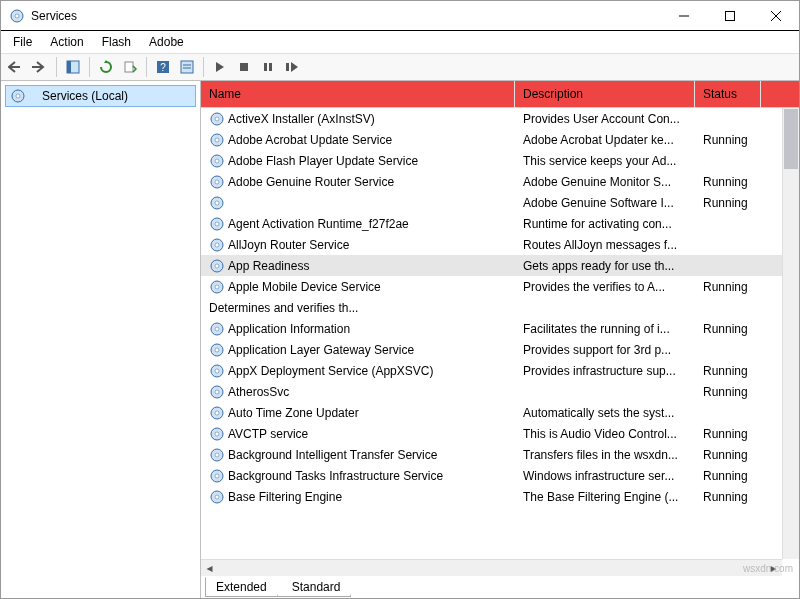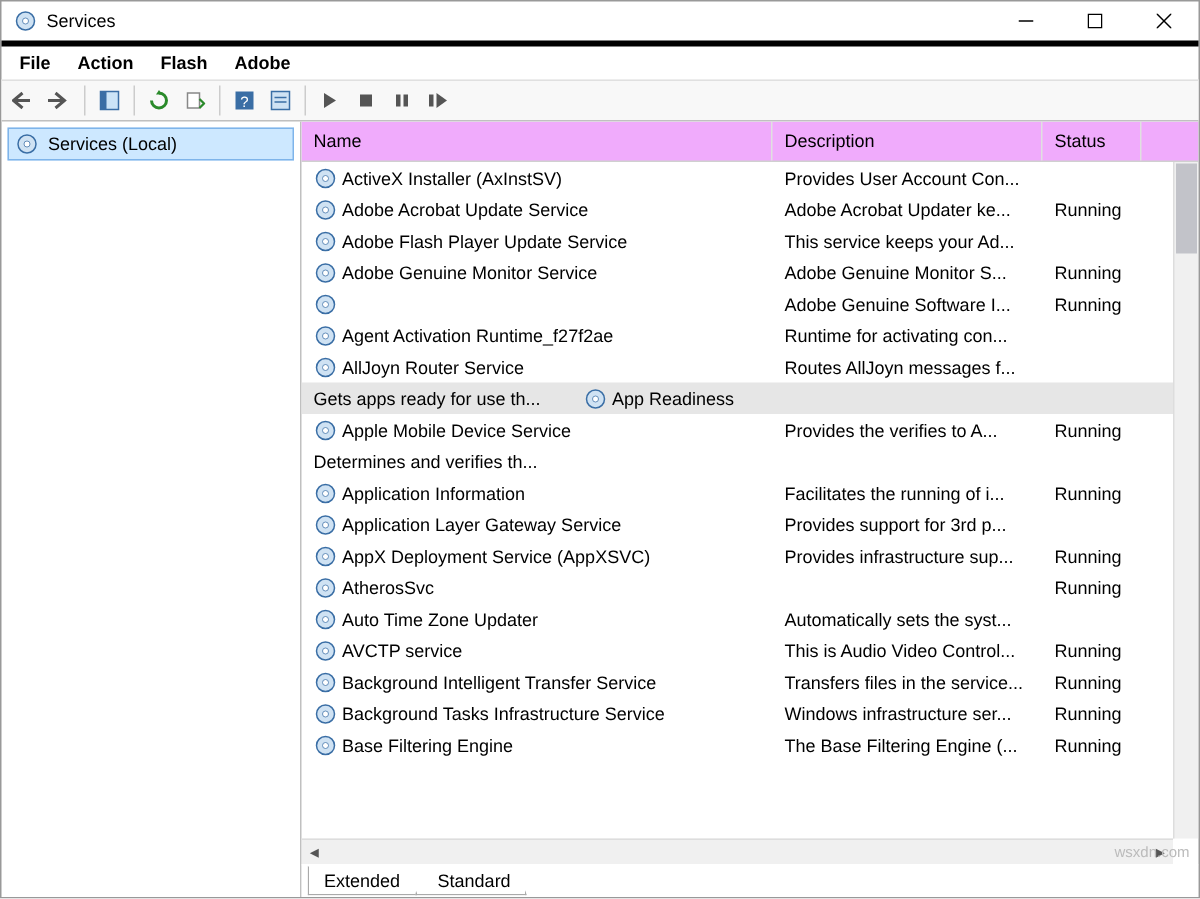--- a/index.html
+++ b/index.html
@@ -1,40 +1,40 @@
 <!DOCTYPE html>
 <html><head>
 <meta charset="utf-8">
 <style>
 * { box-sizing: border-box; margin: 0; padding: 0; font-family: "Segoe UI", Tahoma, sans-serif; }
 body { background: #fff; width: 800px; height: 599px; overflow: hidden; font-size: 12px; color: #000; }
 
 .window { width: 800px; height: 599px; border: 1px solid #999; display: flex; flex-direction: column; }
 
-.titlebar { height: 30px; display: flex; align-items: center; padding: 0 0 0 8px; border-bottom: 4px solid #000000; }
+.titlebar { height: 30px; display: flex; align-items: center; padding: 0 0 0 8px; border-bottom: 1px solid #000000; }
 .titlebar .icon { width: 16px; height: 16px; margin-right: 6px; }
 .titlebar .title { flex: 1; font-size: 12px; }
 .titlebar .winbtns { display: flex; }
 .titlebar .winbtn { width: 46px; height: 30px; display: flex; align-items: center; justify-content: center; font-size: 14px; }
 
 .menubar { height: 22px; display: flex; align-items: center; padding: 0 4px; gap: 2px; }
-.menubar .menuitem { padding: 2px 8px; font-size: 12px; font-weight: bold; }
+.menubar .menuitem { padding: 2px 8px; font-size: 12px; }
 
 .toolbar { height: 28px; border-top: 1px solid #e0e0e0; border-bottom: 1px solid #c0c0c0; background: #f8f8f8; display: flex; align-items: center; padding: 0 4px; gap: 2px; }
 .tbtn { width: 22px; height: 22px; display: flex; align-items: center; justify-content: center; border: 1px solid transparent; }
 .tsep { width: 1px; height: 20px; background: #ccc; margin: 0 3px; }
 
 .body { flex: 1; display: flex; overflow: hidden; }
 
 .tree { width: 200px; border-right: 1px solid #c0c0c0; padding: 4px; }
-.tree-item { display: flex; align-items: center; gap: 6px; padding: 2px 4px; font-size: 12px; }
+.tree-item { display: flex; align-items: center; gap: 16px; padding: 2px 4px; font-size: 12px; }
 .tree-item.selected { background: #cde8ff; border: 1px solid #7eb4ea; }
 
 .listwrap { flex: 1; display: flex; flex-direction: column; overflow: hidden; position:relative;}
-.listheader { display: flex; border-bottom: 1px solid #d0d0d0; background: #f0abfc; font-size: 12px; }
+.listheader { display: flex; border-bottom: 1px solid #d0d0d0; background: #ef4444; font-size: 12px; }
 .listheader .col { padding: 6px 8px; border-right: 1px solid #e0e0e0; text-align: left; font-weight: normal; }
 .col-name { width: 314px; }
 .col-desc { width: 180px; }
 .col-status { width: 66px; }
 
 .listbody { flex: 1; overflow: hidden; position:relative;}
 .row { display: flex; align-items: center; height: 21px; font-size: 12px; }
 .row.sel { background: #e6e6e6; }
 .row .cell { padding: 0 8px; white-space: nowrap; overflow: hidden; text-overflow: ellipsis; }
 .row .cell.name { width: 314px; display: flex; align-items: center; gap: 3px; }
@@ -218,21 +218,21 @@
             </div>
             <div class="cell desc">This service keeps your Ad...</div>
             <div class="cell status"></div>
           </div>
           <div class="row">
             <div class="cell name">
               <svg class="gear-icon" width="16" height="16" viewBox="0 0 16 16">
                 <circle class="outer" cx="8" cy="8" r="6"></circle>
                 <circle class="inner" cx="8" cy="8" r="2"></circle>
               </svg>
-              <span>Adobe Genuine Monitor Service</span>
+              <span>Adobe Genuine Router Service</span>
             </div>
             <div class="cell desc">Adobe Genuine Monitor S...</div>
             <div class="cell status">Running</div>
           </div>
           <div class="row">
             <div class="cell name">
               <svg class="gear-icon" width="16" height="16" viewBox="0 0 16 16">
                 <circle class="outer" cx="8" cy="8" r="6"></circle>
                 <circle class="inner" cx="8" cy="8" r="2"></circle>
               </svg>
@@ -256,28 +256,28 @@
               <svg class="gear-icon" width="16" height="16" viewBox="0 0 16 16">
                 <circle class="outer" cx="8" cy="8" r="6"></circle>
                 <circle class="inner" cx="8" cy="8" r="2"></circle>
               </svg>
               <span>AllJoyn Router Service</span>
             </div>
             <div class="cell desc">Routes AllJoyn messages f...</div>
             <div class="cell status"></div>
           </div>
           <div class="row sel">
+            <div class="cell name">
+              <svg class="gear-icon" width="16" height="16" viewBox="0 0 16 16">
+                <circle class="outer" cx="8" cy="8" r="6"></circle>
+                <circle class="inner" cx="8" cy="8" r="2"></circle>
+              </svg>
+              <span>App Readiness</span>
+            </div>
             <div class="cell desc">Gets apps ready for use th...</div>
-            <div class="cell name">
-              <svg class="gear-icon" width="16" height="16" viewBox="0 0 16 16">
-                <circle class="outer" cx="8" cy="8" r="6"></circle>
-                <circle class="inner" cx="8" cy="8" r="2"></circle>
-              </svg>
-              <span>App Readiness</span>
-            </div>
             <div class="cell status"></div>
           </div>
           <div class="row">
             <div class="cell name">
               <svg class="gear-icon" width="16" height="16" viewBox="0 0 16 16">
                 <circle class="outer" cx="8" cy="8" r="6"></circle>
                 <circle class="inner" cx="8" cy="8" r="2"></circle>
               </svg>
               <span>Apple Mobile Device Service</span>
             </div>
@@ -355,21 +355,21 @@
             <div class="cell status">Running</div>
           </div>
           <div class="row">
             <div class="cell name">
               <svg class="gear-icon" width="16" height="16" viewBox="0 0 16 16">
                 <circle class="outer" cx="8" cy="8" r="6"></circle>
                 <circle class="inner" cx="8" cy="8" r="2"></circle>
               </svg>
               <span>Background Intelligent Transfer Service</span>
             </div>
-            <div class="cell desc">Transfers files in the service...</div>
+            <div class="cell desc">Transfers files in the wsxdn...</div>
             <div class="cell status">Running</div>
           </div>
           <div class="row">
             <div class="cell name">
               <svg class="gear-icon" width="16" height="16" viewBox="0 0 16 16">
                 <circle class="outer" cx="8" cy="8" r="6"></circle>
                 <circle class="inner" cx="8" cy="8" r="2"></circle>
               </svg>
               <span>Background Tasks Infrastructure Service</span>
             </div>

